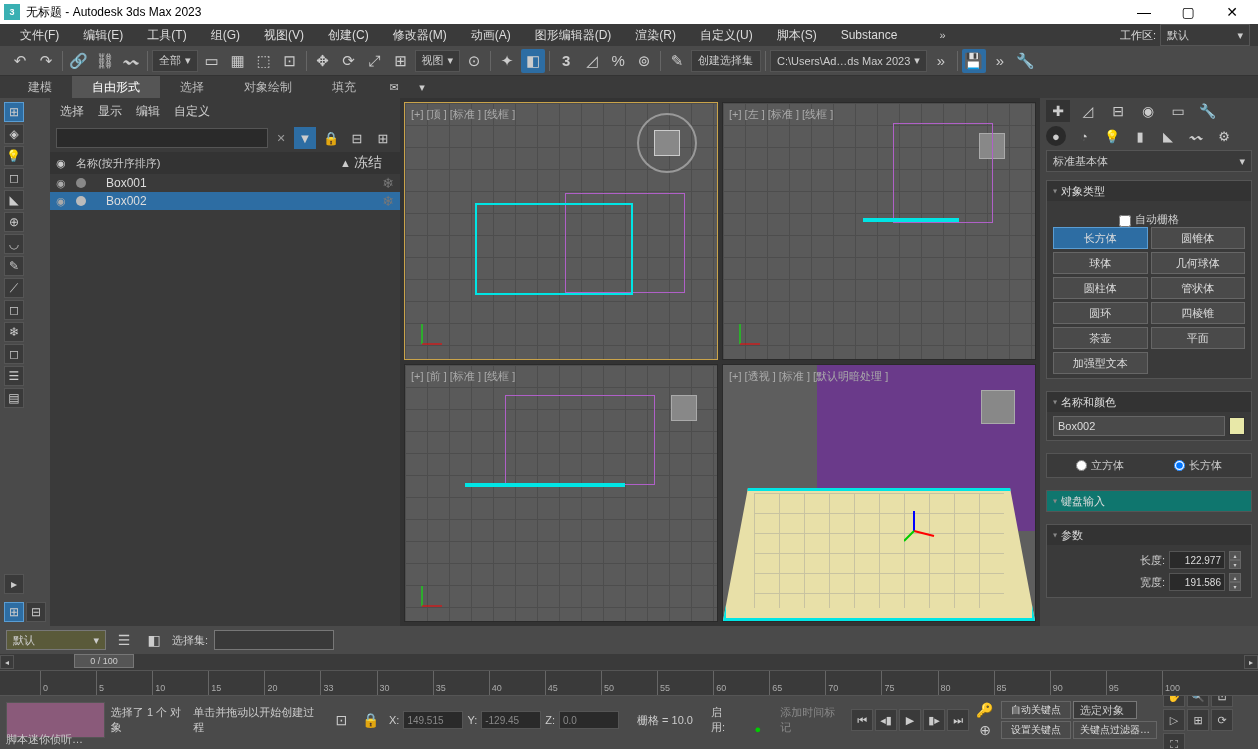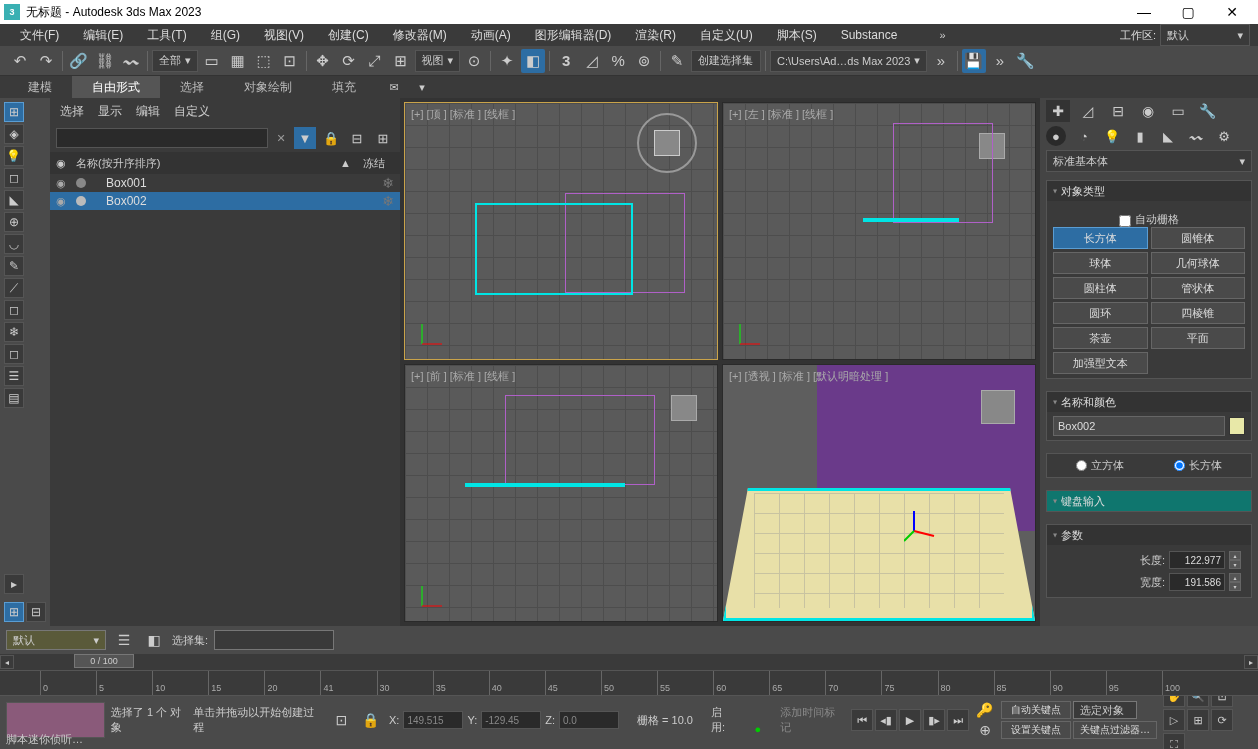--- a/index.html
+++ b/index.html
@@ -32,21 +32,21 @@
 .sptab{color:#ccc;font-size:12px}
 .spsearch{height:28px;display:flex;align-items:center;padding:0 6px;gap:4px}
 .spsearch input{flex:1;height:20px;background:#2a2a2a;border:1px solid #555;color:#ccc;padding:0 4px}
 .spx{width:18px;height:18px;display:flex;align-items:center;justify-content:center;color:#999}
 .spicon{width:22px;height:22px;display:flex;align-items:center;justify-content:center;font-size:13px}
 .spicon.blue{background:#2d6da3}
 .sphead{height:22px;background:#333;display:flex;align-items:center;padding:0 6px}
 .sphead .eye{width:20px}
 .sphead .name{flex:1;color:#ccc;font-size:11px}
 .sphead .sort{width:14px;color:#ccc}
-.sphead .freeze{width:40px;color:#ccc;font-size:11px;text-align:center}
+.sphead .freeze{width:40px;color:#ccc;font-size:14px;text-align:left}
 .sprow{height:18px;display:flex;align-items:center;padding:0 6px;gap:6px}
 .sprow.sel{background:#2d6da3}
 .sprow .eye{width:14px;font-size:11px;color:#aaa}
 .sprow .ball{width:10px;height:10px;border-radius:50%;background:#888}
 .sprow.sel .ball{background:#bbb}
 .sprow .nm{color:#ddd;font-size:12px;padding-left:14px}
 .sprow .fz{margin-left:auto;color:#777;font-size:14px}
 .viewports{flex:1;background:#333;display:grid;grid-template-columns:1fr 1fr;grid-template-rows:1fr 1fr;gap:4px;padding:4px}
 .vp{background:#5a5a5a;position:relative;overflow:hidden;border:1px solid #2a2a2a;background-image:linear-gradient(#4d4d4d 1px,transparent 1px),linear-gradient(90deg,#4d4d4d 1px,transparent 1px);background-size:22px 22px}
 .vp.selected{border:1px solid #c9a34a}
@@ -413,21 +413,21 @@
   <div class="arrow-btn">▸</div>
 </div>
 
 <div class="timeline">
   <div class="ticks" id="ticks">
       <div class="tick">0</div>
       <div class="tick">5</div>
       <div class="tick">10</div>
       <div class="tick">15</div>
       <div class="tick">20</div>
-      <div class="tick">41</div>
+      <div class="tick">33</div>
       <div class="tick">30</div>
       <div class="tick">35</div>
       <div class="tick">40</div>
       <div class="tick">45</div>
       <div class="tick">50</div>
       <div class="tick">55</div>
       <div class="tick">60</div>
       <div class="tick">65</div>
       <div class="tick">70</div>
       <div class="tick">75</div>

